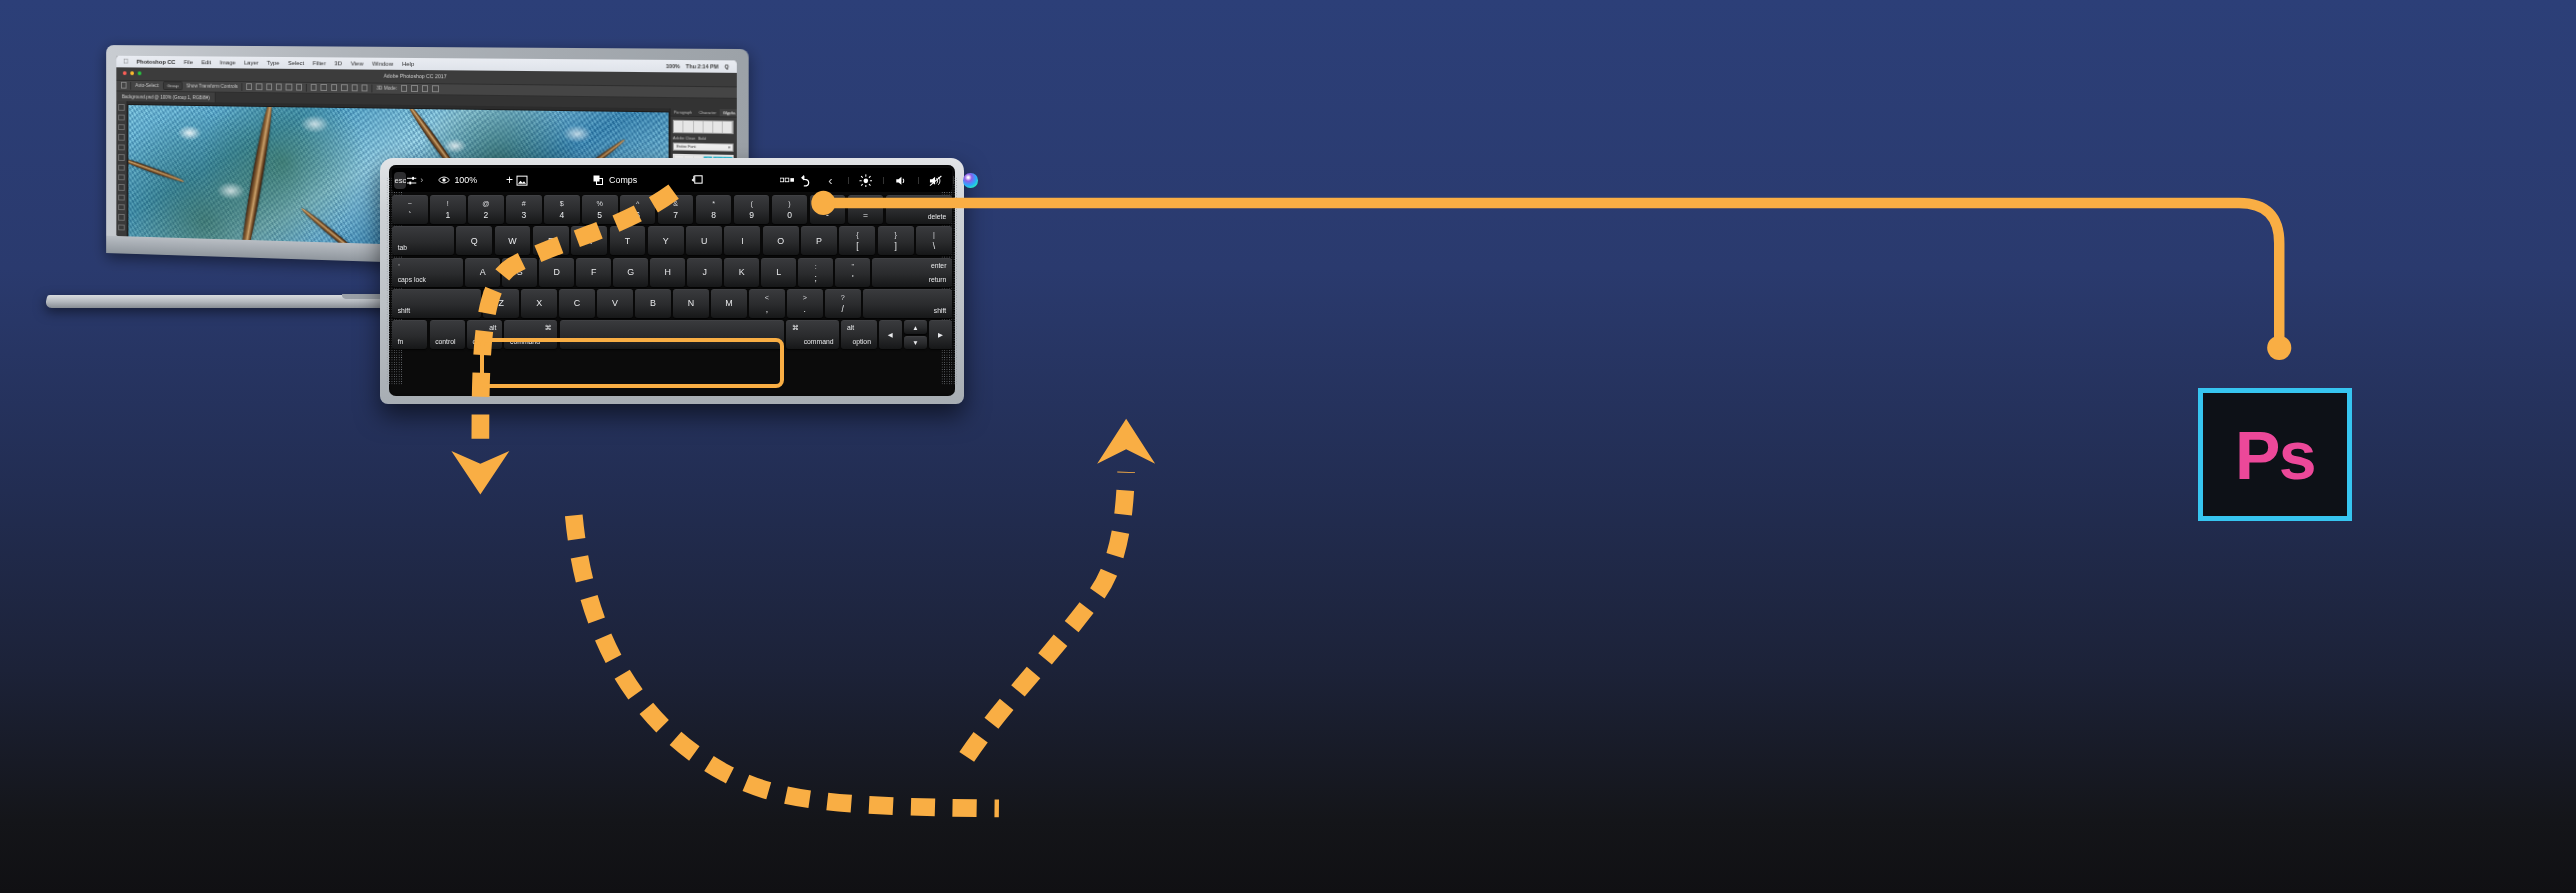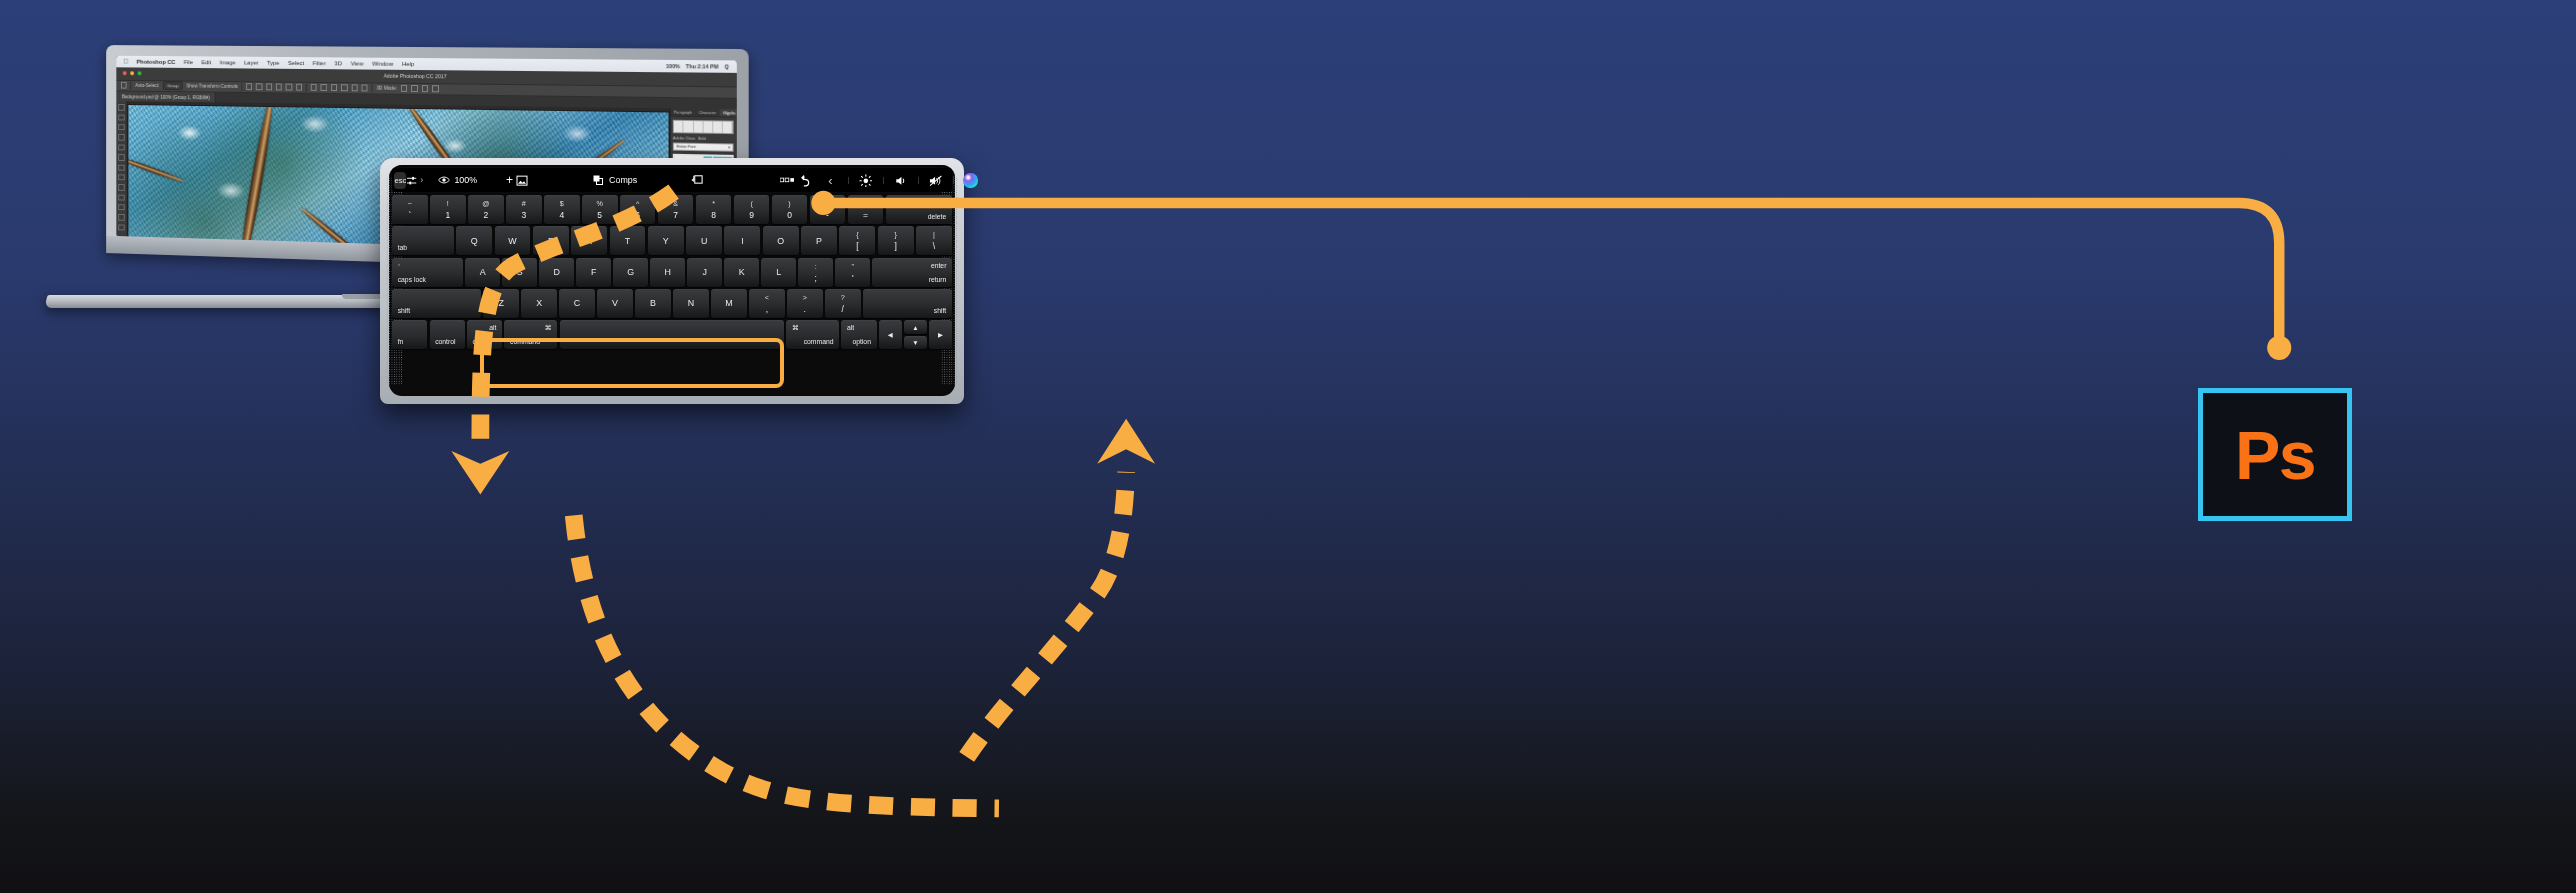--- a/index.html
+++ b/index.html
@@ -134,21 +134,21 @@
 
   
   .kb {
     position:absolute; left:380px; top:158px; width:584px; height:246px;
     background: linear-gradient(180deg,#e2e4e7 0%, #cdd1d5 22%, #bcc1c6 60%, #a7adb3 100%);
     border-radius: 13px 13px 8px 8px;
     box-shadow: 0 11.3px 24px rgba(0,0,0,.55);
     padding: 7.2px 8.9px 8px 8.9px;
     display:flex; flex-direction:column;
   }
-  .kb-inner { background:#0b0b0b; border-radius:13px; padding:3.2px 3.2px 4px; flex:1;
+  .kb-inner { background:#0b0b0b; border-radius:7px; padding:3.2px 3.2px 4px; flex:1;
     display:flex; flex-direction:column; gap:2.4px; box-shadow: inset 0 0.8px 2.4px rgba(0,0,0,.9);}
   .grille { position:absolute; top:19.3px; width:17.7px; height:208px;
     background-image: radial-gradient(circle, #8c9198 0.6px, transparent 0.7px);
     background-size: 2.4px 2.4px; opacity:.85; border-radius:2.4px;}
   .grille.l { left:5.6px; } .grille.r { right:5.6px; }
 
   
   .touchbar { height:24px; background:#000; border-radius:3.2px; display:flex; align-items:center;
     padding:0 2.4px; gap:0; position:relative;}
   .tb-esc { width:35px; height:17.7px; background:#2d2d2f; border-radius:4px; color:#e8e8e8;
@@ -191,21 +191,21 @@
   .key.space { flex:6.4; }
   .arrows { flex:2.08; display:flex; gap:2.4px; }
   .arrows .lr { flex:1; }
   .arrows .ud { flex:1; display:flex; flex-direction:column; gap:1.6px;}
   .arrows .ud .key { height:13.7px; }
   .key .ar { font-size:6.4px; }
 
   
   .pslogo { position:absolute; left:2198px; top:388px; width:154px; height:133px;
     background:#0d1117; border:5.6px solid #36c5f0; display:flex; align-items:center; justify-content:center;}
-  .pslogo span { color:#f97316; font-size:68px; font-weight:bold; letter-spacing:-1.6px;
+  .pslogo span { color:#ec4899; font-size:68px; font-weight:bold; letter-spacing:-1.6px;
     font-family:"Liberation Sans", sans-serif; line-height:1;}
 
   
   .connector { position:absolute; inset:0; pointer-events:none; z-index:25;}
 </style>
 </head>
 <body>
 
 <div class="stage">
 

